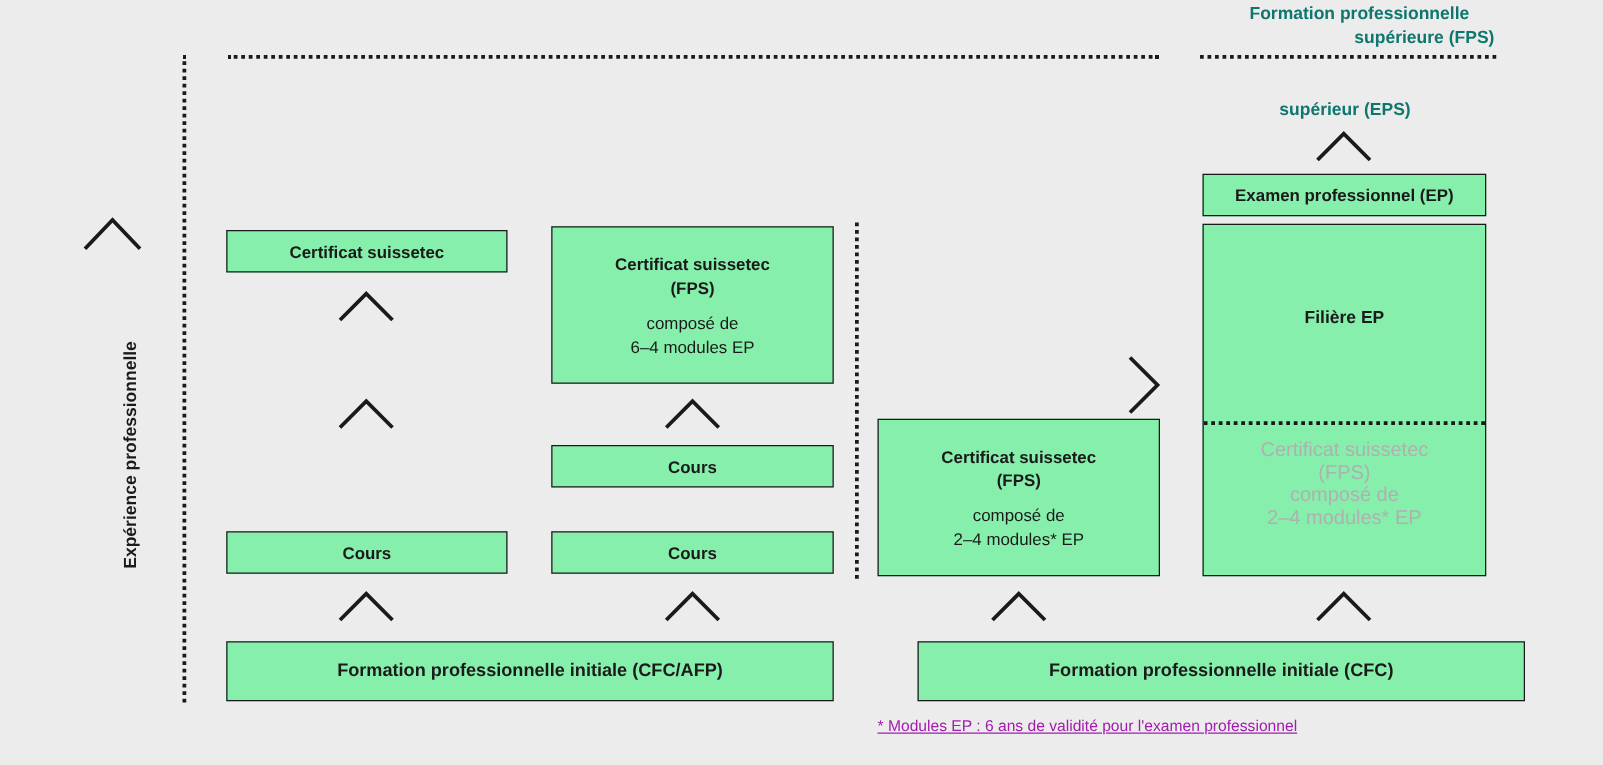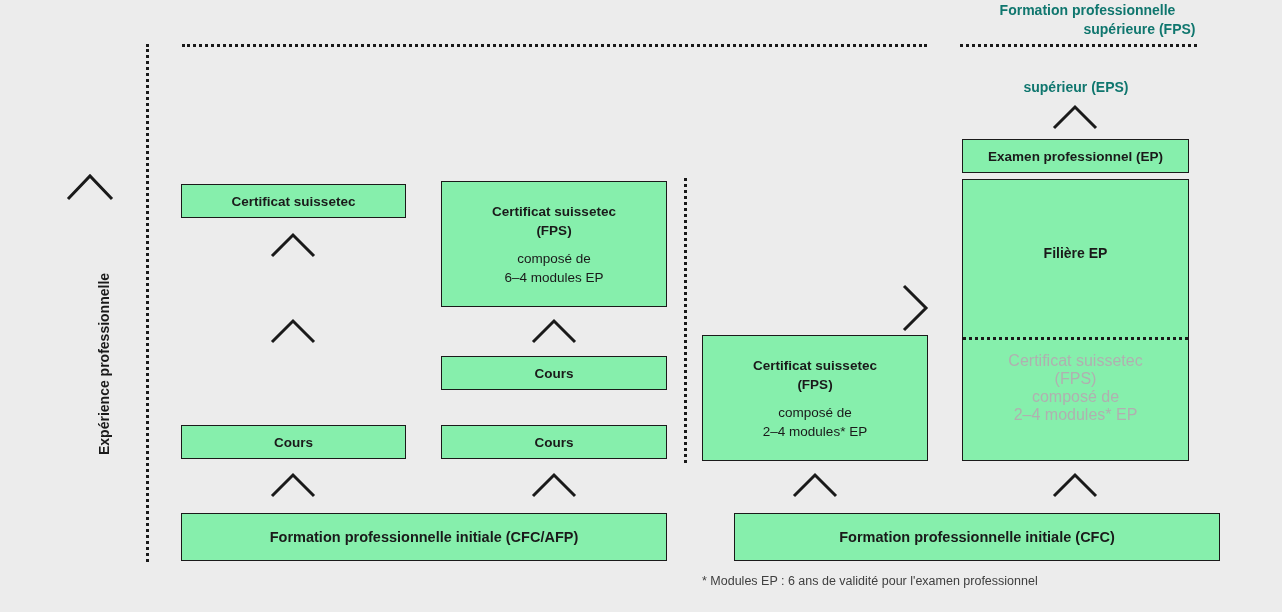--- a/index.html
+++ b/index.html
@@ -95,21 +95,22 @@
     font-size: 14px;
   }
 
   
   .grey .title, .grey .sub { color: #b0b0b0; }
 
   
   .footnote {
     position: absolute;
     font-size: 12.5px;
-    color: #404040;
+    color: #a21caf;
+    text-decoration: underline;
   }
 </style>
 </head>
 <body>
 
 <div id="canvas">
 
 
   <div class="hdr" style="left:940px; top:0px; width:295px;">Formation professionnelle</div>
   <div class="hdr" style="left:992px; top:19px; width:295px;">supérieure (FPS)</div>

